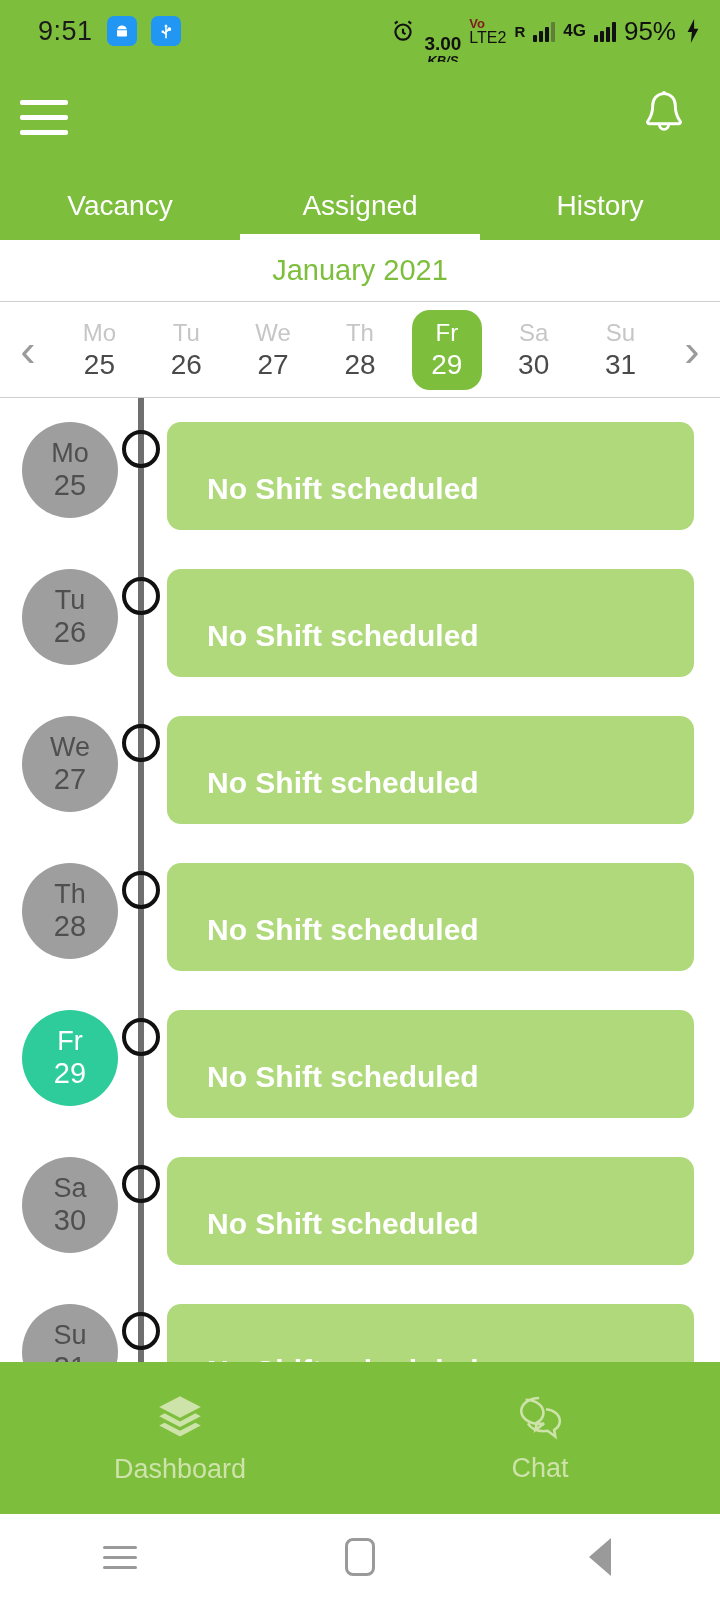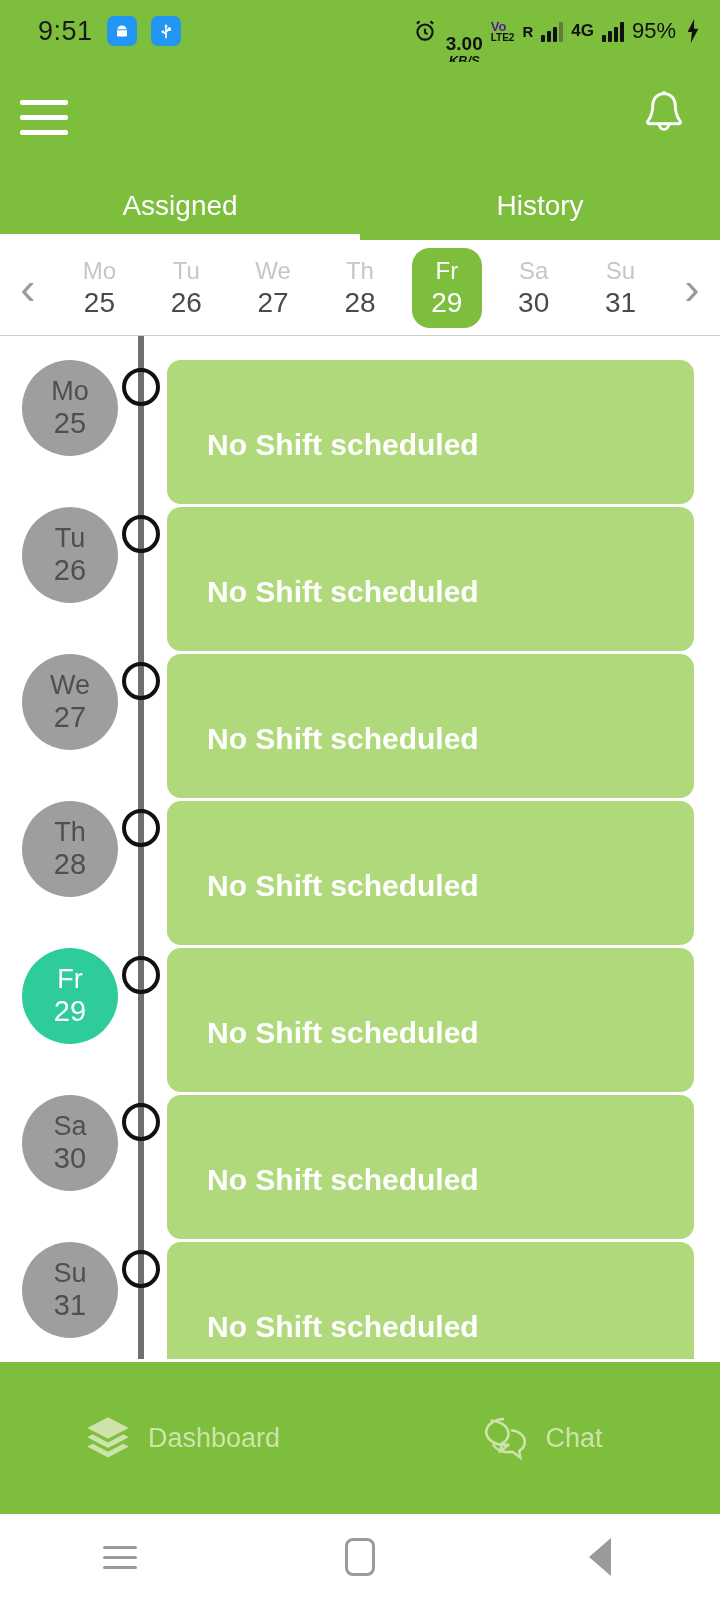--- a/index.html
+++ b/index.html
@@ -21,30 +21,30 @@
   .sb-clock { font-size: 27px; color:#1a1a1a; letter-spacing:0.5px; }
   .sb-chip {
     width: 30px; height: 30px; border-radius: 7px; background:#2196F3;
     display:flex; align-items:center; justify-content:center;
   }
   .sb-right { display:flex; align-items:center; gap:8px; }
   .sb-netspeed { display:flex; flex-direction:column; align-items:center; line-height:1; }
   .sb-netspeed .v { font-size:19px; font-weight:bold; color:#111;margin-top:38px; }
   .sb-netspeed .u { font-size:13px; font-weight:bold; color:#111; margin-top:1px;font-style:italic; }
   .sb-volte { display:flex; flex-direction:column; align-items:flex-start; line-height:1; }
-  .sb-volte .a { font-size:13px; font-weight:bold; color:#4c1d95; }
-  .sb-volte .b { font-size:10px; font-weight:bold; color:#111; }
+  .sb-volte .a { font-size:13px; font-weight:bold; color:#7f1d1d; }
+  .sb-volte .b { font-size:16px; font-weight:normal; color:#111; }
   .sb-roam { font-size:15px; font-weight:bold; color:#111; }
   .bars { display:flex; align-items:flex-end; gap:2px; height:22px; }
   .bars i { width:4px; background:#111; display:block; border-radius:1px; }
   .bars i:nth-child(1){height:7px}  .bars i:nth-child(2){height:11px}
   .bars i:nth-child(3){height:15px} .bars i:nth-child(4){height:20px}
   .bars.faint i:nth-child(4){ background:#5f7f3a; }
   .sb-4g { font-size:17px; font-weight:bold; color:#111; }
-  .sb-batt { font-size:22px; color:#111; }
+  .sb-batt { font-size:26px; color:#111; }
 
   
   .appbar {
     background:#7DBE3C; height:110px; position:relative;
     display:flex; align-items:center; justify-content:space-between;
     padding: 0 30px 0 20px;
   }
   .hamburger { width:48px; display:flex; flex-direction:column; gap:10px; padding:8px 0; cursor:pointer; }
   .hamburger span { display:block; height:5px; background:#fff; border-radius:2px; }
 
@@ -105,35 +105,35 @@
   .bubble .bn { font-size:29px; color:#4f4f4f; line-height:1.15; }
   .bubble.today { background:#2ECC9B; }
   .bubble.today .bw, .bubble.today .bn { color:#ffffff; }
   .node {
     position:absolute; left:122px; top:32px;
     width:38px; height:38px; border-radius:50%;
     border:4px solid #111; background:transparent;
   }
   .card {
     position:absolute; left:167px; right:26px; top:24px;
-    height:144px; border-radius:14px; background:#AFD97A;
+    height:108px; border-radius:14px; background:#AFD97A;
     display:flex; align-items:center;
   }
   .card .ctxt {
     color:#ffffff; font-size:30px; font-weight:bold;
     padding-left:40px; padding-top:26px;
   }
 
   
   .bottomnav {
     position:absolute; left:0; right:0; bottom:86px; height:152px;
     background:#7DBE3C; display:flex; align-items:center;
   }
   .navitem {
-    flex:1; display:flex; flex-direction:row; align-items:center; justify-content:center;
+    flex:1; display:flex; flex-direction:column; align-items:center; justify-content:center;
     gap:12px; cursor:pointer; color:#CDE3A9;
   }
   .navitem.active { color:#ffffff; }
   .navitem .lbl { font-size:27px; }
   .navitem.active .lbl { font-weight:bold; }
 
   
   .sysnav {
     position:absolute; left:0; right:0; bottom:0; height:86px;
     background:#ffffff; display:flex; align-items:center; justify-content:space-around;
@@ -217,28 +217,34 @@
         <span></span>
     </div>
     <svg width="52" height="58" viewBox="0 0 24 26" fill="none" stroke="#fff" stroke-width="1.35">
       <path d="M12 2.2c-3.1 0-5.2 2.4-5.2 5.4 0 4.6-1.5 6.2-2.3 7.4-.3.5 0 1.1.6 1.1h13.8c.6 0 .9-.6.6-1.1-.8-1.2-2.3-2.8-2.3-7.4 0-3-2.1-5.4-5.2-5.4z"></path>
       <path d="M12 1.1v1.1"></path>
       <path d="M9.9 16.6a2.1 2.1 0 0 0 4.2 0"></path>
     </svg>
   </div>
 
   <div class="tabs">
+    <div class="tab">
+        <span>Vacancy</span>
+      </div>
     <div class="tab active">
         <span>Assigned</span>
       </div>
     <div class="tab">
         <span>History</span>
       </div>
   </div>
 
+  <div class="monthbar">
+    <span class="txt">January 2021</span>
+  </div>
 
   <div class="weekstrip">
     <div class="chev">‹</div>
     <div class="days">
       <div class="day">
           <span class="dw">Mo</span>
           <span class="dn">25</span>
         </div>
       <div class="day">
           <span class="dw">Tu</span>

